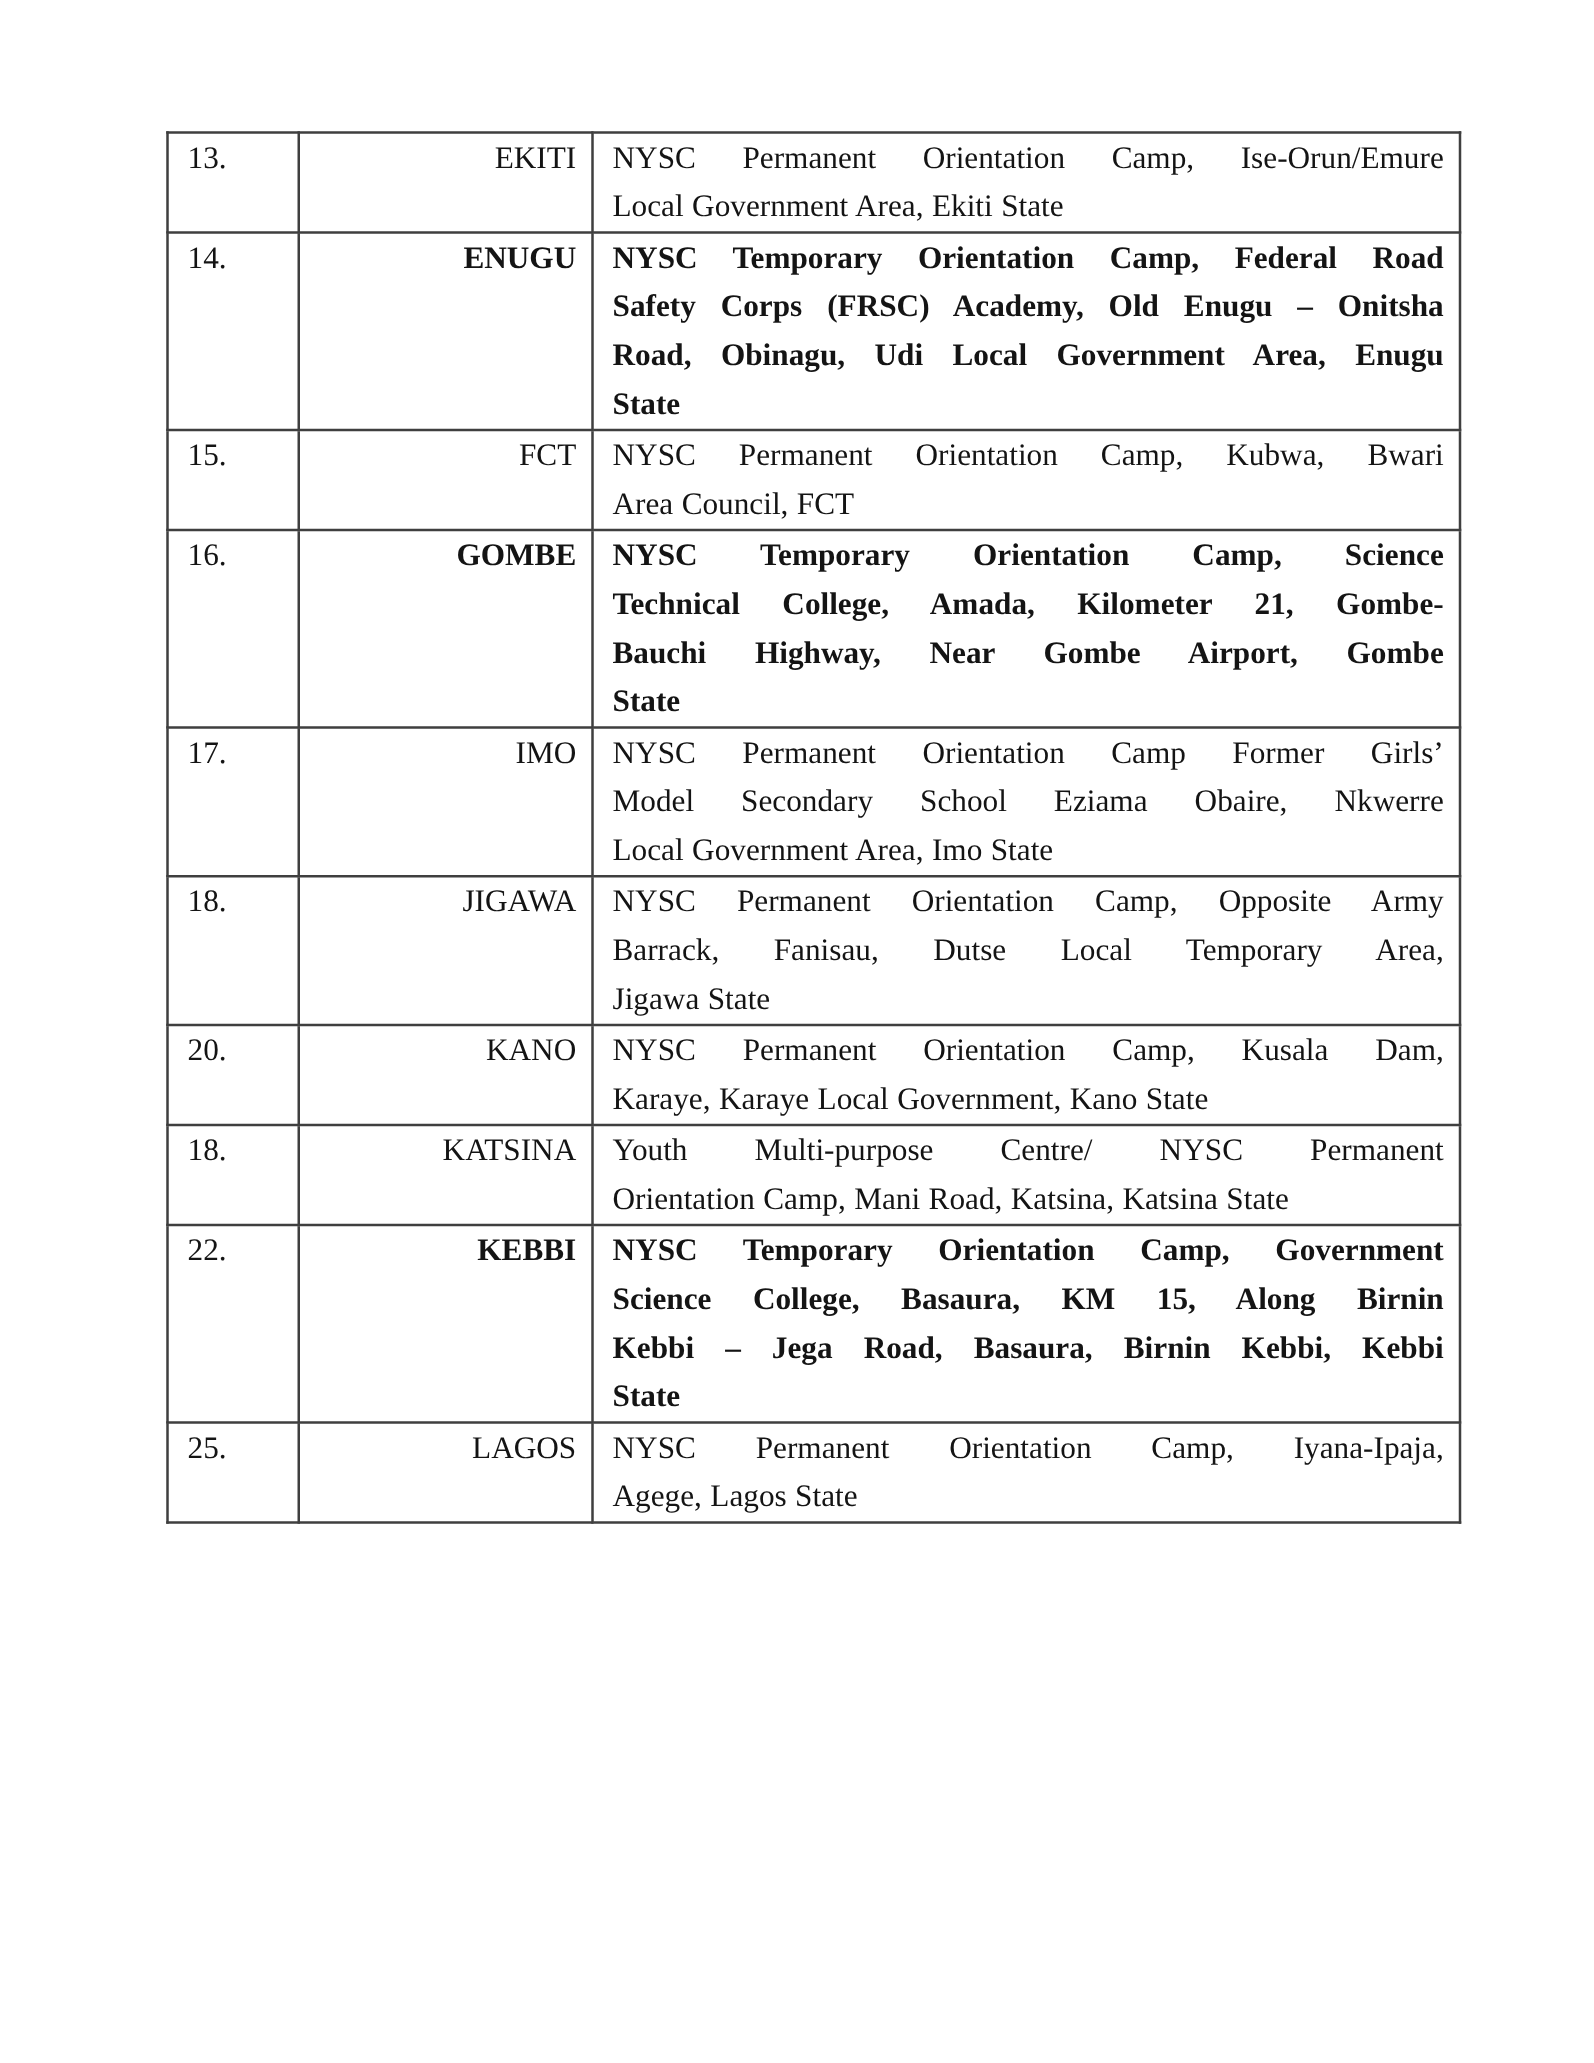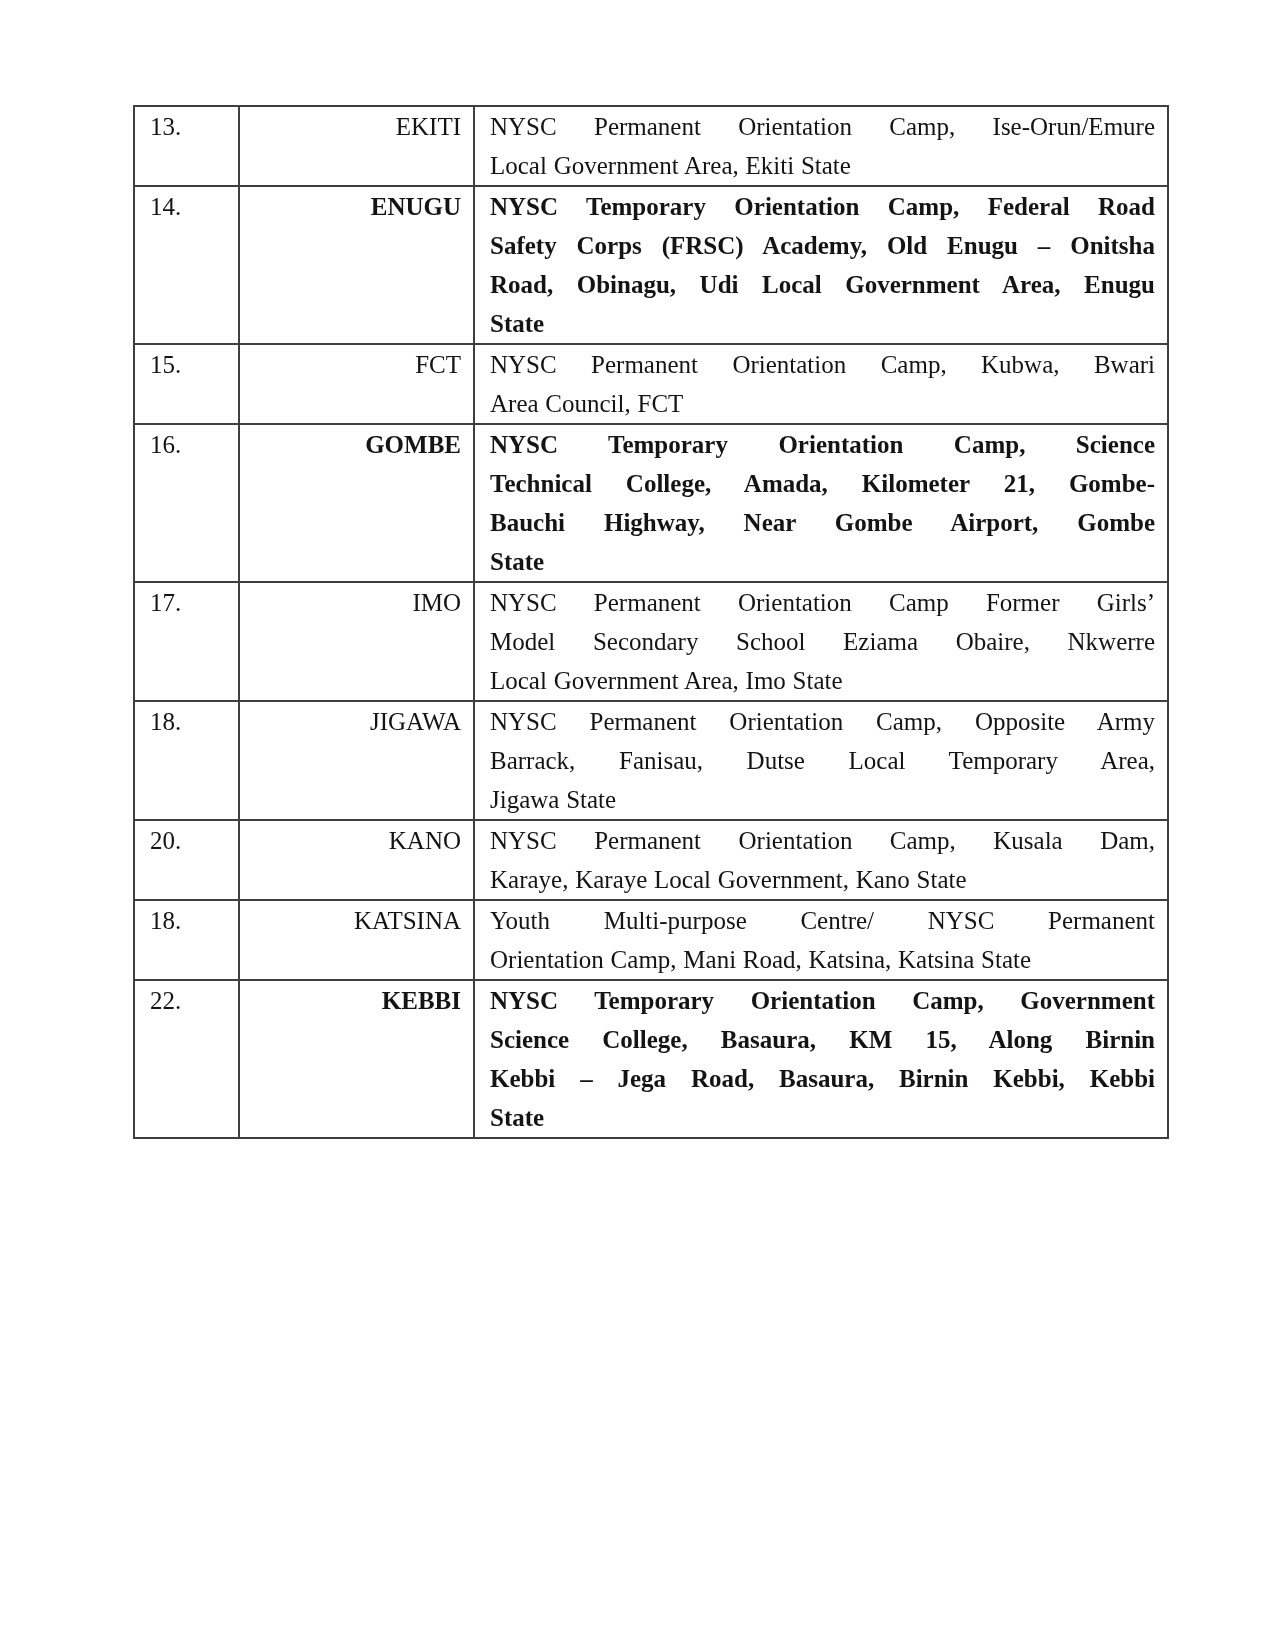--- a/index.html
+++ b/index.html
@@ -168,15 +168,27 @@
           <td class="col-state">
             <span class="state-label">KEBBI</span>
           </td>
           <td class="col-addr">
             <div class="addr-line">NYSC Temporary Orientation Camp, Government</div>
             <div class="addr-line">Science College, Basaura, KM 15, Along Birnin</div>
             <div class="addr-line">Kebbi – Jega Road, Basaura, Birnin Kebbi, Kebbi</div>
             <div class="addr-line last">State</div>
           </td>
         </tr>
+        <tr>
+          <td class="col-num">
+            <span class="row-number">25.</span>
+          </td>
+          <td class="col-state">
+            <span class="state-label">LAGOS</span>
+          </td>
+          <td class="col-addr">
+            <div class="addr-line">NYSC Permanent Orientation Camp, Iyana-Ipaja,</div>
+            <div class="addr-line last">Agege, Lagos State</div>
+          </td>
+        </tr>
       </tbody>
   </table>
 </div>
 
 </body></html>

